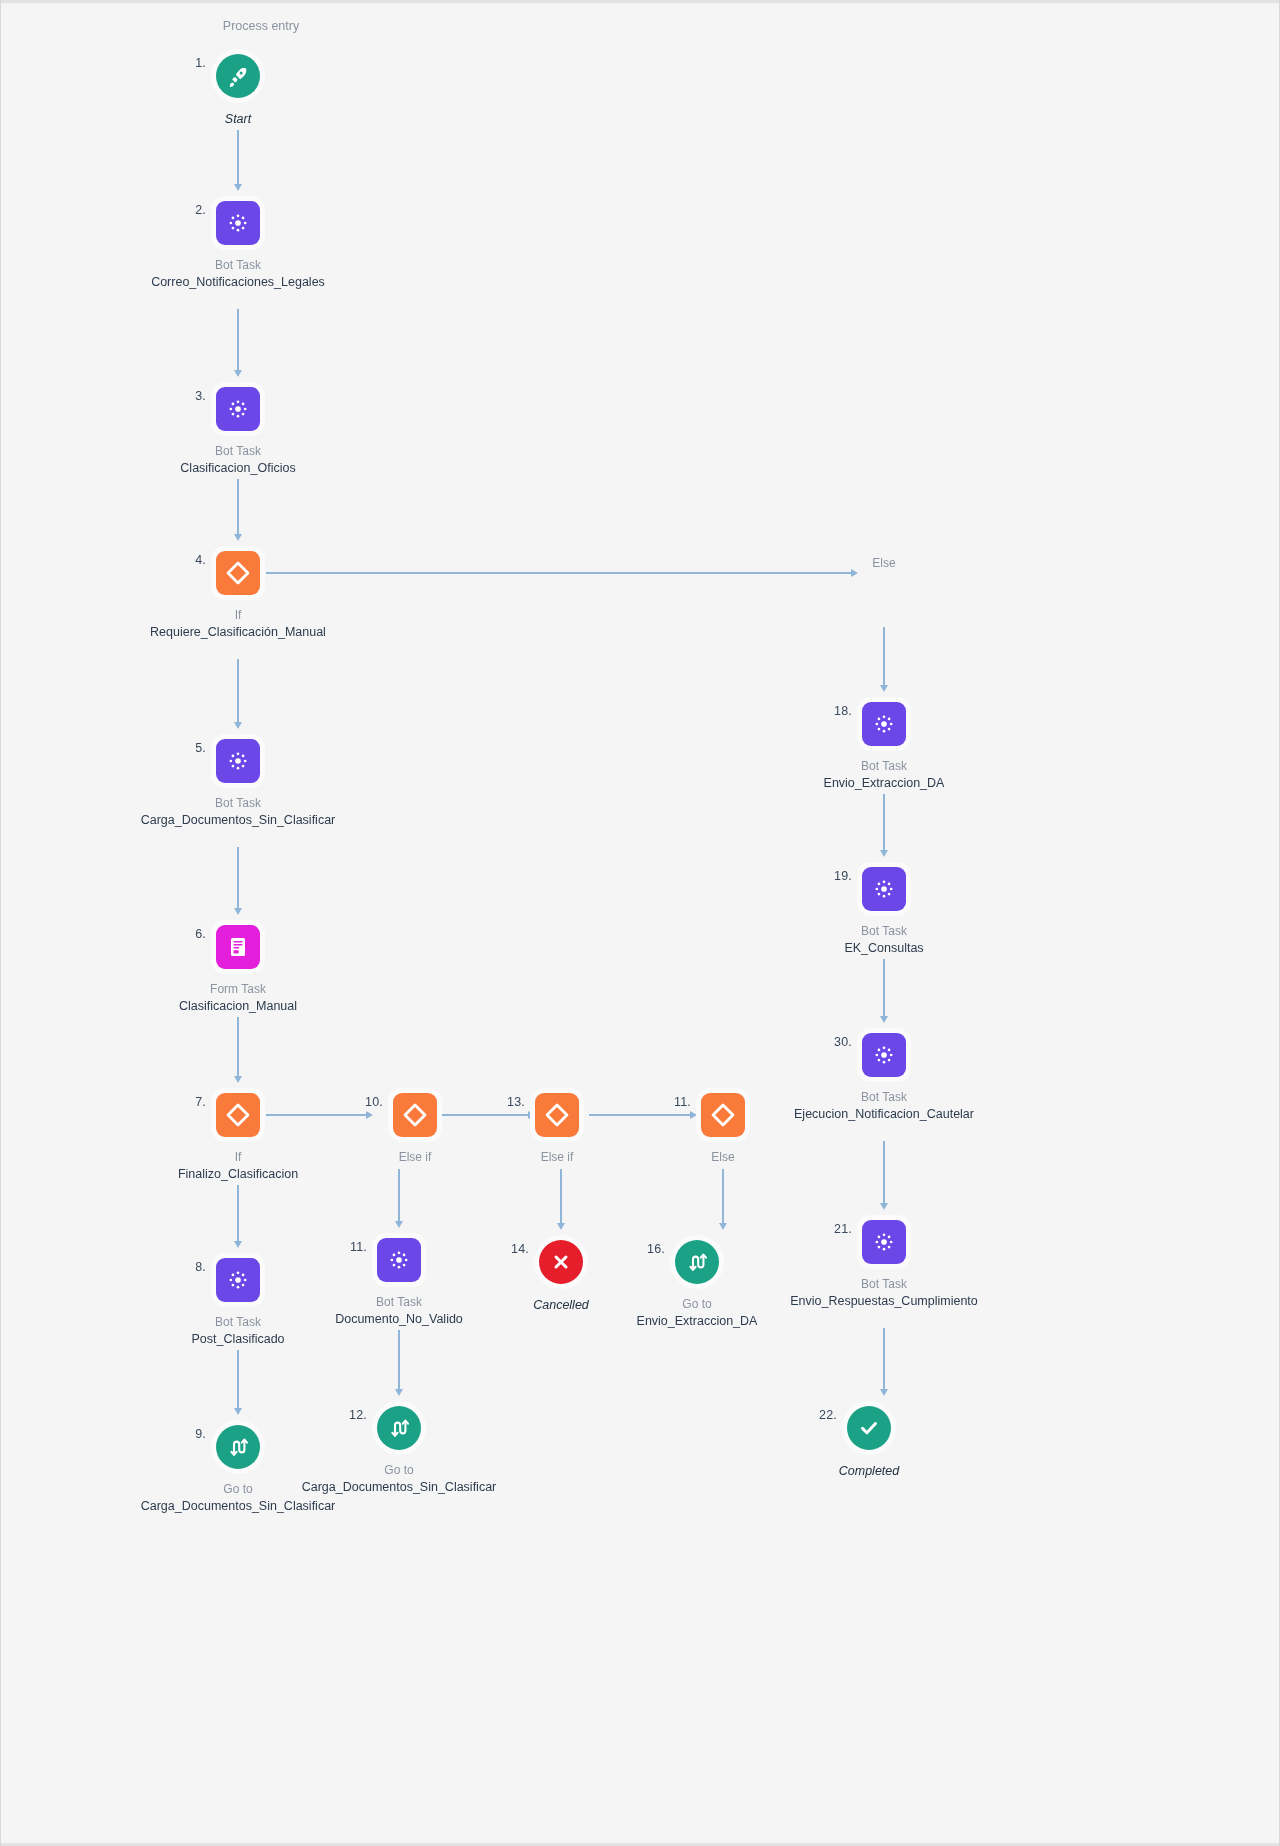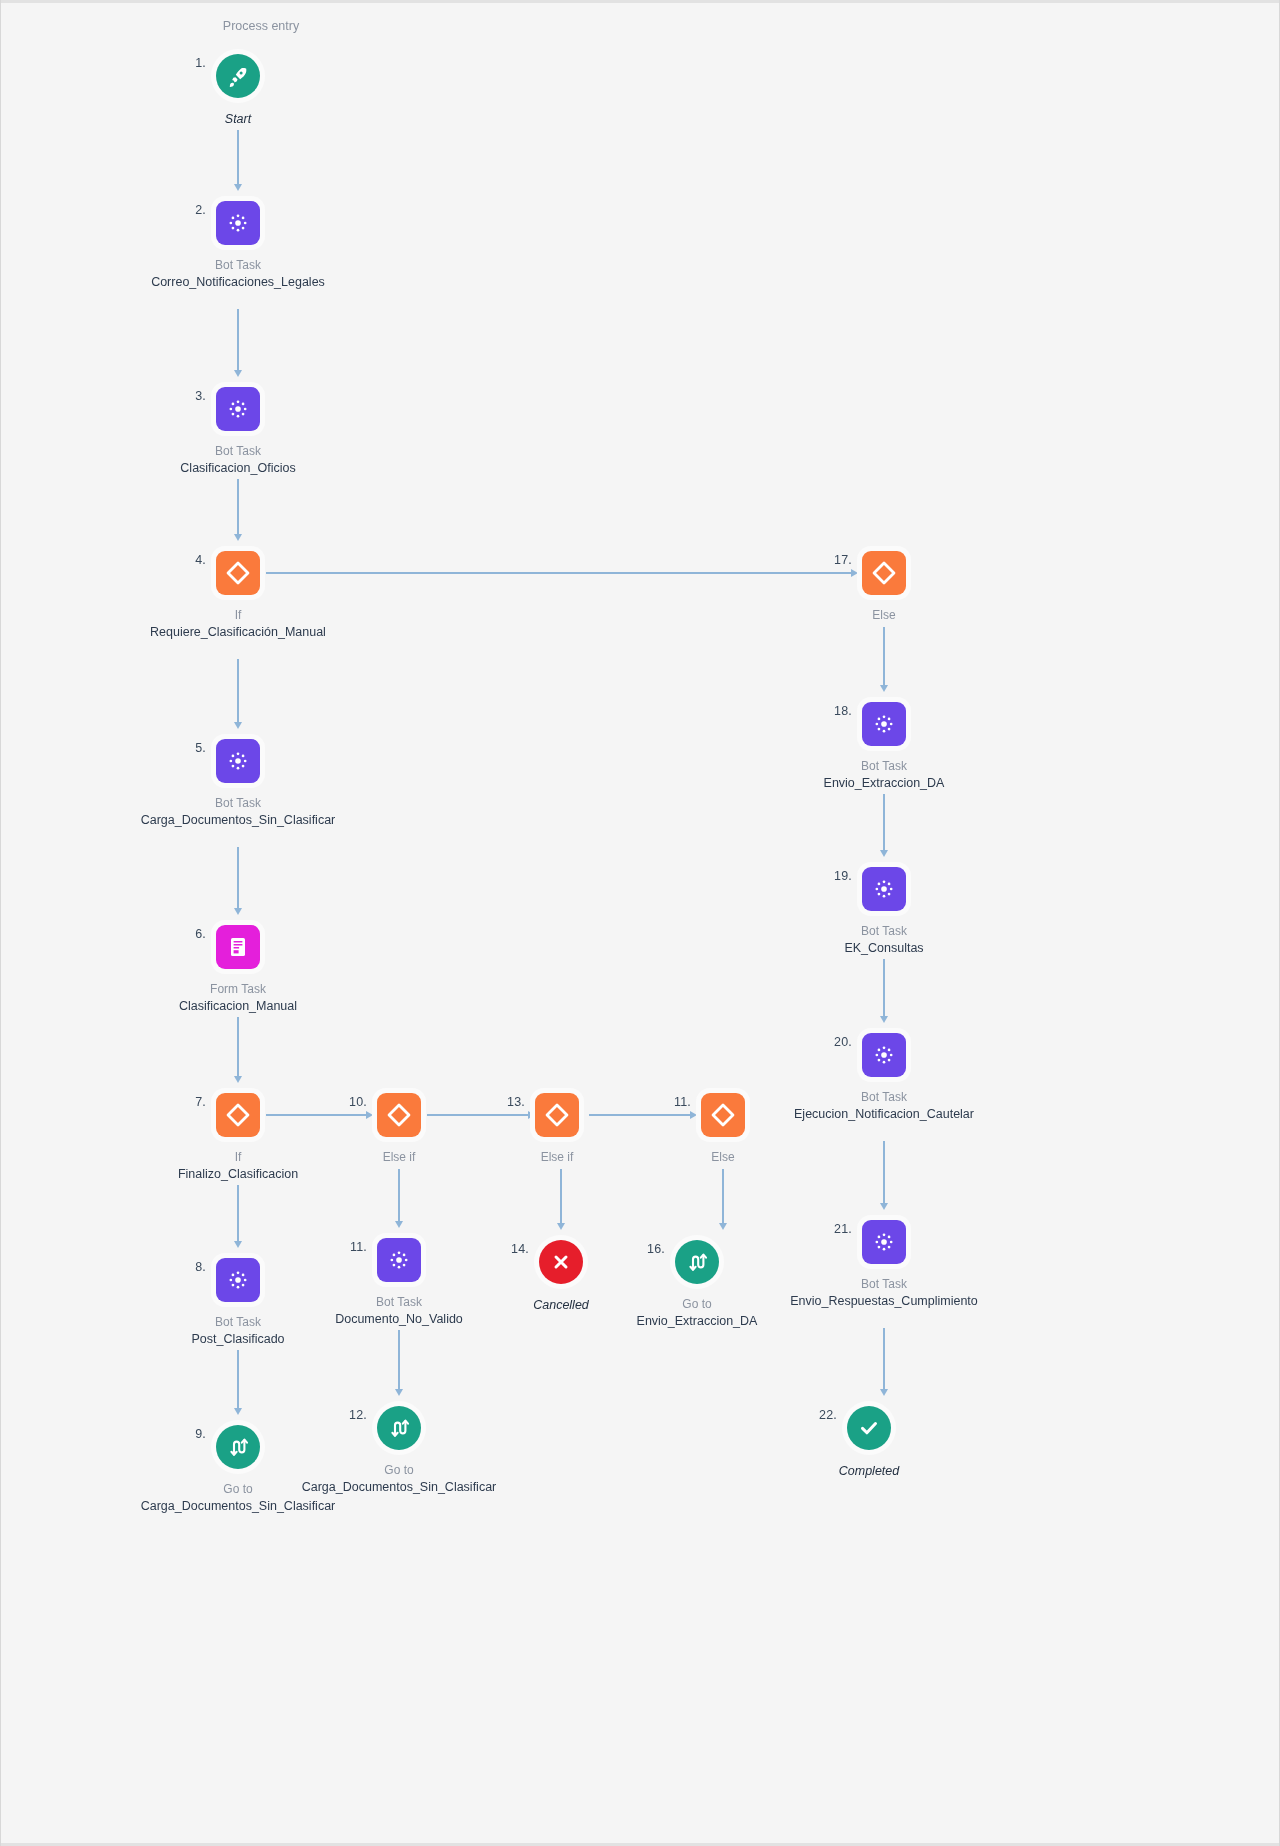--- a/index.html
+++ b/index.html
@@ -312,21 +312,21 @@
             <svg width="24" height="24" viewBox="0 0 24 24" fill="none" stroke="white" stroke-width="2.1" stroke-linecap="round" stroke-linejoin="round">
         <path d="M8 19.5V9.2a2.6 2.6 0 0 1 5.2 0v5.6a2.6 2.6 0 0 0 5.2 0V5.2"></path>
         <path d="M5.4 16.8 8 19.8l2.6-3"></path>
         <path d="M15.8 7.6l2.6-3 2.6 3"></path>
       </svg>
           </div>
         </div>
         <div class="node-type">Go to</div>
         <div class="node-label">Carga_Documentos_Sin_Clasificar</div>
       </div>
-      <div class="node" style="left: 398px; top: 1089px;">
+      <div class="node" style="left: 414px; top: 1089px;">
         <div class="node-shape-wrap">
           <div class="node-index">10.</div>
           <div class="shape cond">
             <svg width="26" height="26" viewBox="0 0 24 24">
         <path d="M12 2.8 21.2 12 12 21.2 2.8 12z" fill="none" stroke="white" stroke-width="2.6" stroke-linejoin="round"></path>
       </svg>
           </div>
         </div>
         <div class="node-type">Else if</div>
       </div>
@@ -405,28 +405,20 @@
         <path d="M8 19.5V9.2a2.6 2.6 0 0 1 5.2 0v5.6a2.6 2.6 0 0 0 5.2 0V5.2"></path>
         <path d="M5.4 16.8 8 19.8l2.6-3"></path>
         <path d="M15.8 7.6l2.6-3 2.6 3"></path>
       </svg>
           </div>
         </div>
         <div class="node-type">Go to</div>
         <div class="node-label">Envio_Extraccion_DA</div>
       </div>
       <div class="node" style="left: 883px; top: 547px;">
-        <div class="node-shape-wrap">
-          <div class="node-index">17.</div>
-          <div class="shape cond">
-            <svg width="26" height="26" viewBox="0 0 24 24">
-        <path d="M12 2.8 21.2 12 12 21.2 2.8 12z" fill="none" stroke="white" stroke-width="2.6" stroke-linejoin="round"></path>
-      </svg>
-          </div>
-        </div>
         <div class="node-type">Else</div>
       </div>
       <div class="node" style="left: 883px; top: 698px;">
         <div class="node-shape-wrap">
           <div class="node-index">18.</div>
           <div class="shape bot">
             <svg width="26" height="26" viewBox="0 0 24 24">
               <circle cx="12" cy="12" r="2.6" fill="white"></circle>
               <circle cx="12.00" cy="5.40" r="1.25" fill="white"></circle>
               <circle cx="16.67" cy="7.33" r="1.25" fill="white"></circle>
@@ -457,21 +449,21 @@
               <circle cx="5.40" cy="12.00" r="1.25" fill="white"></circle>
               <circle cx="7.33" cy="7.33" r="1.25" fill="white"></circle>
             </svg>
           </div>
         </div>
         <div class="node-type">Bot Task</div>
         <div class="node-label">EK_Consultas</div>
       </div>
       <div class="node" style="left: 883px; top: 1029px;">
         <div class="node-shape-wrap">
-          <div class="node-index">20.</div>
+          <div class="node-index">30.</div>
           <div class="shape bot">
             <svg width="26" height="26" viewBox="0 0 24 24">
               <circle cx="12" cy="12" r="2.6" fill="white"></circle>
               <circle cx="12.00" cy="5.40" r="1.25" fill="white"></circle>
               <circle cx="16.67" cy="7.33" r="1.25" fill="white"></circle>
               <circle cx="18.60" cy="12.00" r="1.25" fill="white"></circle>
               <circle cx="16.67" cy="16.67" r="1.25" fill="white"></circle>
               <circle cx="12.00" cy="18.60" r="1.25" fill="white"></circle>
               <circle cx="7.33" cy="16.67" r="1.25" fill="white"></circle>
               <circle cx="5.40" cy="12.00" r="1.25" fill="white"></circle>

